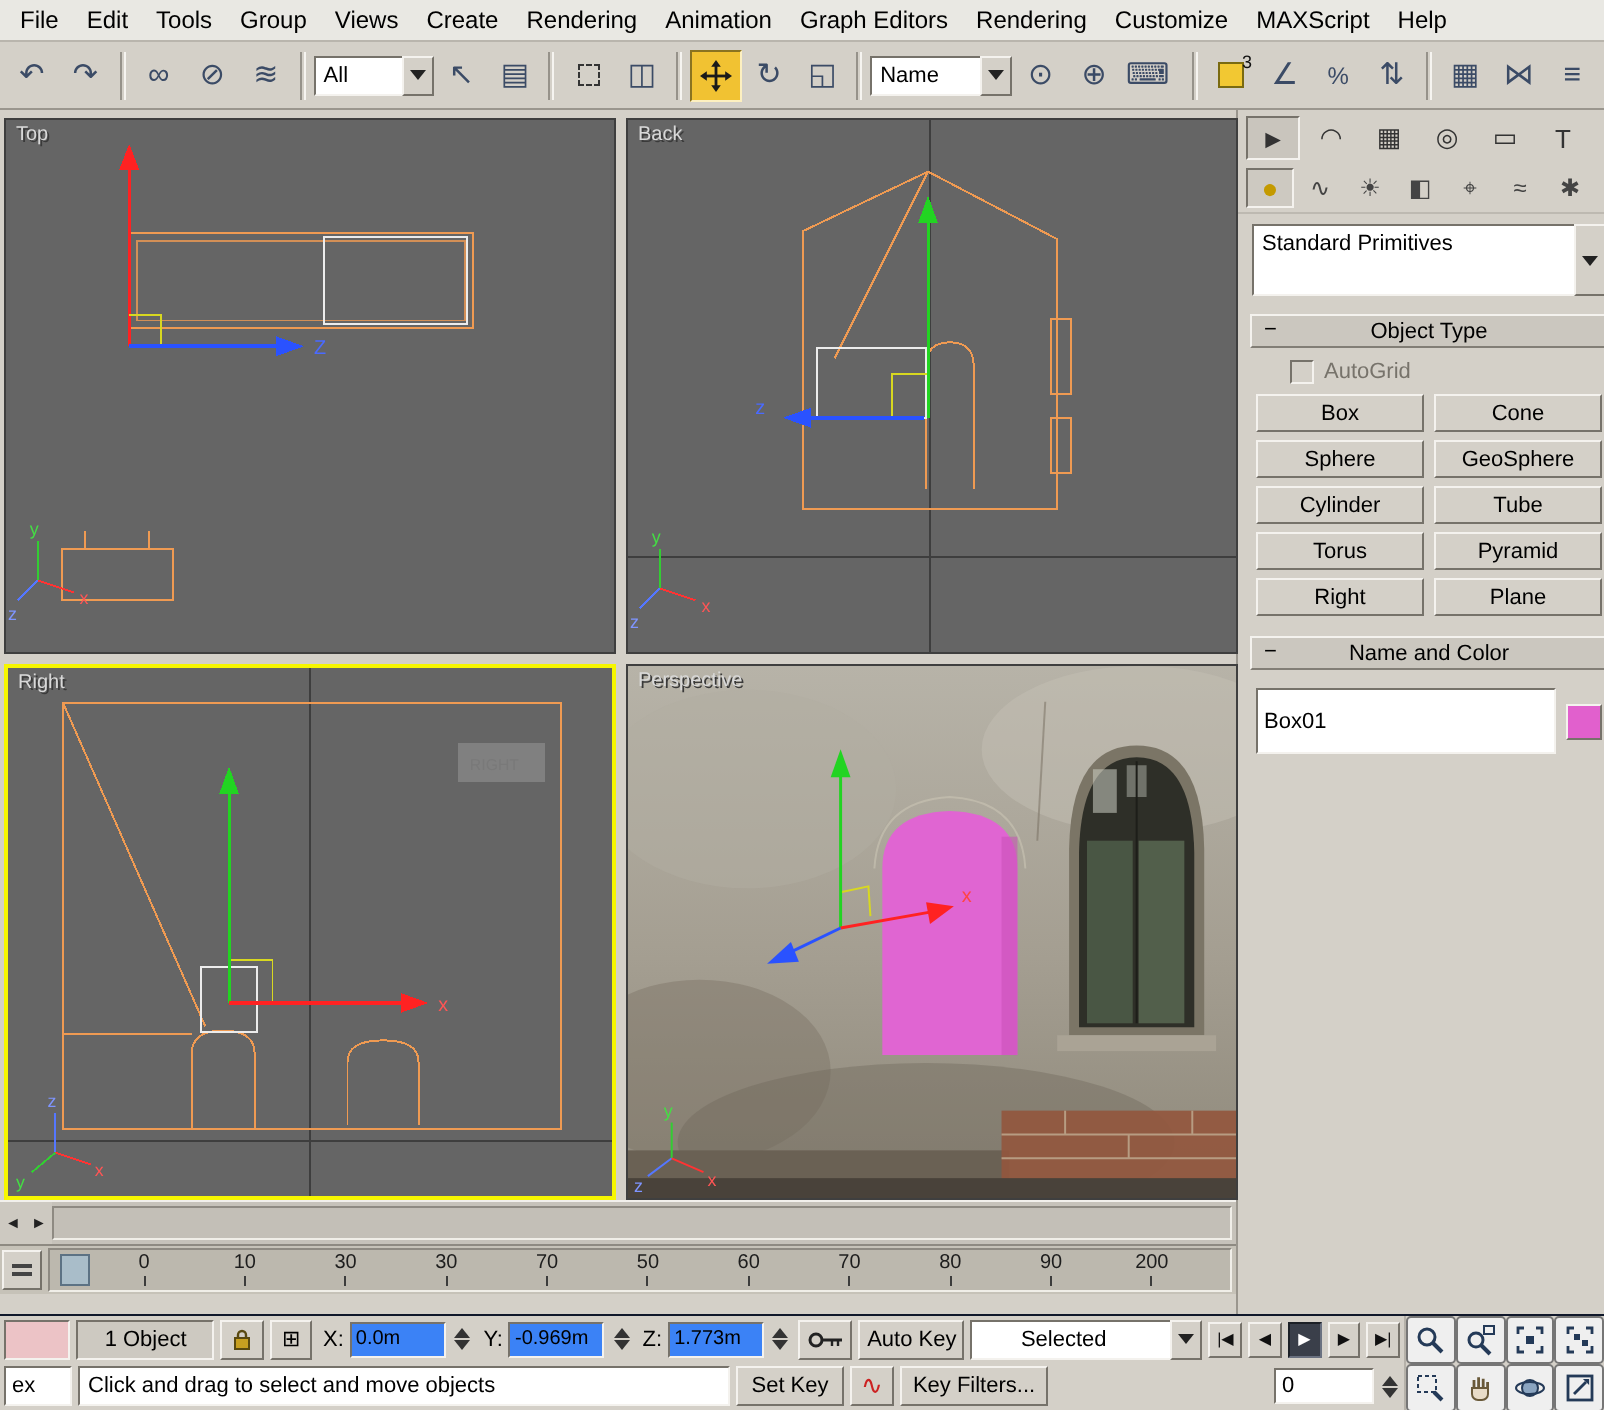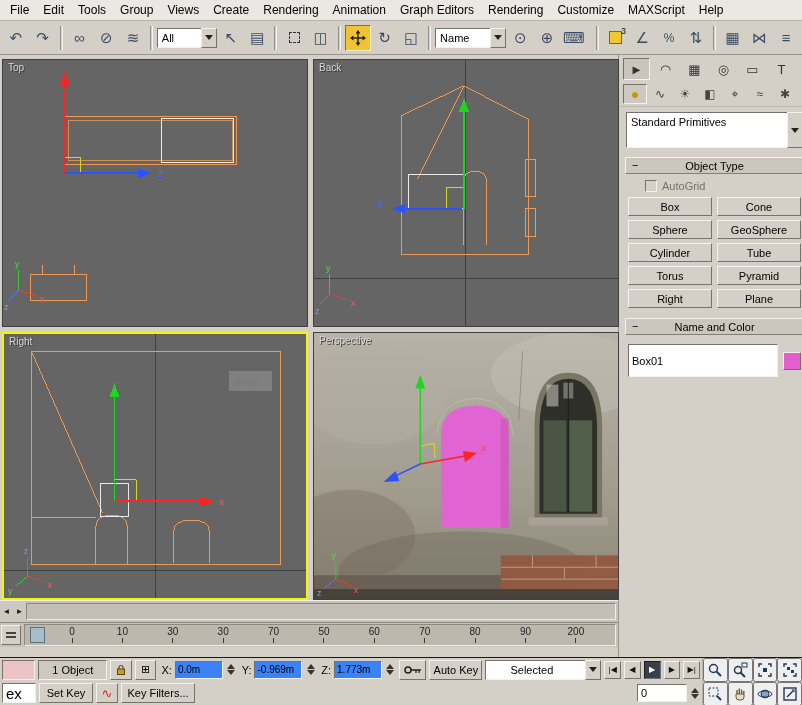--- a/index.html
+++ b/index.html
@@ -64,21 +64,21 @@
 .obj-btn{height:19px;background:#d4d0c8;border:1px solid;border-color:#f4f2ee #76726a #76726a #f4f2ee;font-size:11px;display:flex;align-items:center;justify-content:center;}
 .name-row{display:flex;align-items:center;gap:5px;margin:6px 9px;}
 .name-input{flex:1;height:33px;background:#fff;border:1px solid;border-color:#76726a #f4f2ee #f4f2ee #76726a;font-size:11px;padding:0 3px;}
 .swatch{width:18px;height:18px;border:1px solid;border-color:#f4f2ee #76726a #76726a #f4f2ee;}
 
 .statusbar{height:48px;display:flex;border-top:1px solid #0f172a;background:#d4d0c8;flex:none;}
 .status-left{flex:1;display:flex;flex-direction:column;min-width:0;}
 .srow{height:24px;display:flex;align-items:center;gap:3px;padding:1px 2px;}
 .cell{border:1px solid;border-color:#76726a #f4f2ee #f4f2ee #76726a;height:20px;display:flex;align-items:center;}
 .macro-cell{width:34px;background:#ecc3c6;}
-.listener-cell{width:34px;background:#fff;padding-left:3px;font-size:15px;}
+.listener-cell{width:34px;background:#fff;padding-left:3px;font-size:11px;}
 .selcount{width:70px;background:#cdc9c1;justify-content:center;font-size:11px;}
 .prompt{width:326px;background:#fff;padding-left:4px;font-size:11px;white-space:nowrap;overflow:hidden;}
 .sbtn{background:#d4d0c8;border:1px solid;border-color:#f4f2ee #76726a #76726a #f4f2ee;height:20px;display:flex;align-items:center;justify-content:center;font-size:11px;}
 .iconbtn{width:22px;}
 .coord-label{font-size:11px;margin-left:2px;}
 .coord-input{width:48px;height:18px;background:#3b82f6;border:1px solid;border-color:#76726a #f4f2ee #f4f2ee #76726a;font-size:10px;padding:0 2px;}
 .spin{display:flex;flex-direction:column;gap:1px;width:11px;}
 .spin i{display:block;width:0;height:0;margin:0 auto;}
 .spin .up{border-left:4px solid transparent;border-right:4px solid transparent;border-bottom:5px solid #333;}
 .spin .dn{border-left:4px solid transparent;border-right:4px solid transparent;border-top:5px solid #333;}
@@ -531,20 +531,21 @@
             </span>
         </div>
         <button class="sbtn play-btn">|◀</button>
         <button class="sbtn play-btn">◀</button>
         <button class="sbtn play-btn play">▶</button>
         <button class="sbtn play-btn">▶</button>
         <button class="sbtn play-btn">▶|</button>
       </div>
       <div class="srow">
         <span class="cell listener-cell">ex</span>
+        <span class="cell prompt">Click and drag to select and move objects</span>
         <button class="sbtn" style="width:54px">Set Key</button>
         <button class="sbtn iconbtn">
             <span class="curve-glyph">∿</span>
           </button>
         <button class="sbtn" style="width:74px">Key Filters...</button>
         <span class="frame-group">
           <input class="frame-input" value="0" style="">
           <span class="spin">
               <i class="up"></i>
               <i class="dn"></i>

